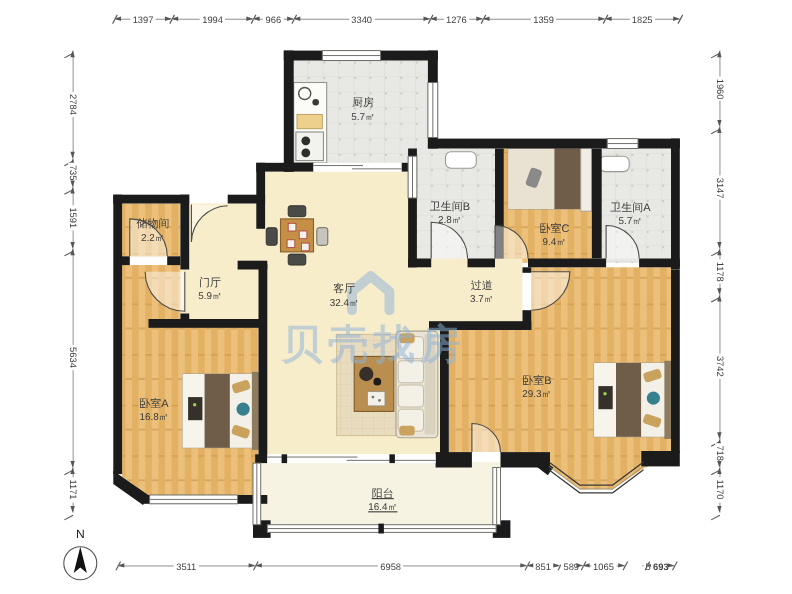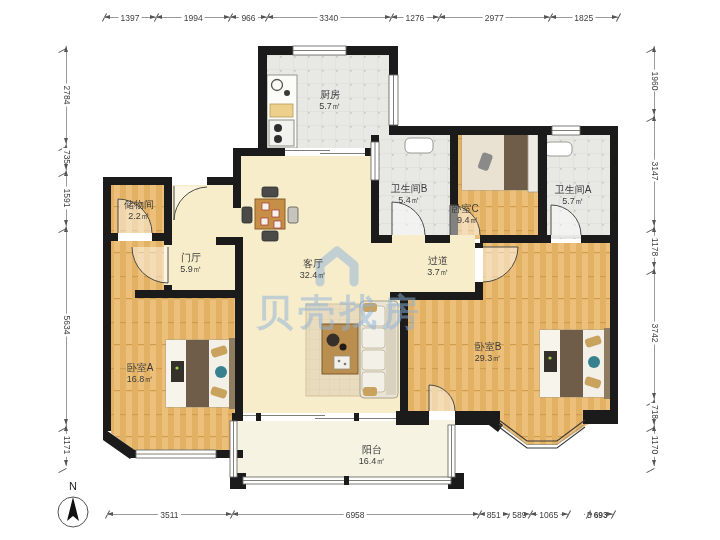--- a/index.html
+++ b/index.html
@@ -268,23 +268,23 @@
       <path d="M429,411 V385 A26,26 0 0 1 455,411"></path>
     </g>
   </svg>
 
   <div class="room-label" style="left:330px;top:100px;">
     <span class="rname">厨房</span>
     <span class="rarea">5.7㎡</span>
   </div>
   <div class="room-label" style="left:409px;top:194px;">
     <span class="rname">卫生间B</span>
-    <span class="rarea">5.4㎡</span>
-  </div>
-  <div class="room-label" style="left:465px;top:214px;text-align:right;">
+    <span class="rarea">2.8㎡</span>
+  </div>
+  <div class="room-label" style="left:504px;top:214px;">
     <span class="rname">卧室C</span>
     <span class="rarea">9.4㎡</span>
   </div>
   <div class="room-label" style="left:573px;top:195px;">
     <span class="rname">卫生间A</span>
     <span class="rarea">5.7㎡</span>
   </div>
   <div class="room-label" style="left:139px;top:210px;">
     <span class="rname">储物间</span>
     <span class="rarea">2.2㎡</span>
@@ -302,21 +302,21 @@
     <span class="rarea">3.7㎡</span>
   </div>
   <div class="room-label" style="left:140px;top:373px;">
     <span class="rname">卧室A</span>
     <span class="rarea">16.8㎡</span>
   </div>
   <div class="room-label" style="left:488px;top:352px;">
     <span class="rname">卧室B</span>
     <span class="rarea">29.3㎡</span>
   </div>
-  <div class="room-label" style="left:372px;top:455px;">
+  <div class="room-label" style="left:348px;top:455px;text-decoration:underline;">
     <span class="rname">阳台</span>
     <span class="rarea">16.4㎡</span>
   </div>
 
   <div id="watermark">
     <svg width="46" height="46" viewBox="0 0 46 46">
       <path d="M6,40 V23 L23,9 L40,23 V40" fill="none" stroke="rgba(141,178,216,0.60)" stroke-width="9" stroke-linejoin="round" stroke-linecap="round"></path>
     </svg>
     <span class="wm-text">贝壳找房</span>
   </div>
@@ -345,21 +345,21 @@
       <div class="dim-tick h" style="left: 266.516px; top: 12.5px;"></div>
       <div class="dim-h" style="left: 266.516px; top: 17px; width: 124.582px;">
         <span class="lbl">3340</span>
       </div>
       <div class="dim-tick h" style="left: 391.098px; top: 12.5px;"></div>
       <div class="dim-h" style="left: 391.098px; top: 17px; width: 47.5948px;">
         <span class="lbl">1276</span>
       </div>
       <div class="dim-tick h" style="left: 438.693px; top: 12.5px;"></div>
       <div class="dim-h" style="left: 438.693px; top: 17px; width: 111.042px;">
-        <span class="lbl">2977</span>
+        <span class="lbl">1359</span>
       </div>
       <div class="dim-tick h" style="left: 549.735px; top: 12.5px;"></div>
       <div class="dim-h" style="left: 549.735px; top: 17px; width: 68.0725px;">
         <span class="lbl">1825</span>
       </div>
       <div class="dim-tick h" style="left: 617.808px; top: 12.5px;"></div>
     </div>
   <div id="dim-bottom">
       <div class="dim-tick h" style="left: 107px; top: 509.5px;"></div>
       <div class="dim-h" style="left: 107px; top: 514px; width: 124.64px;">

